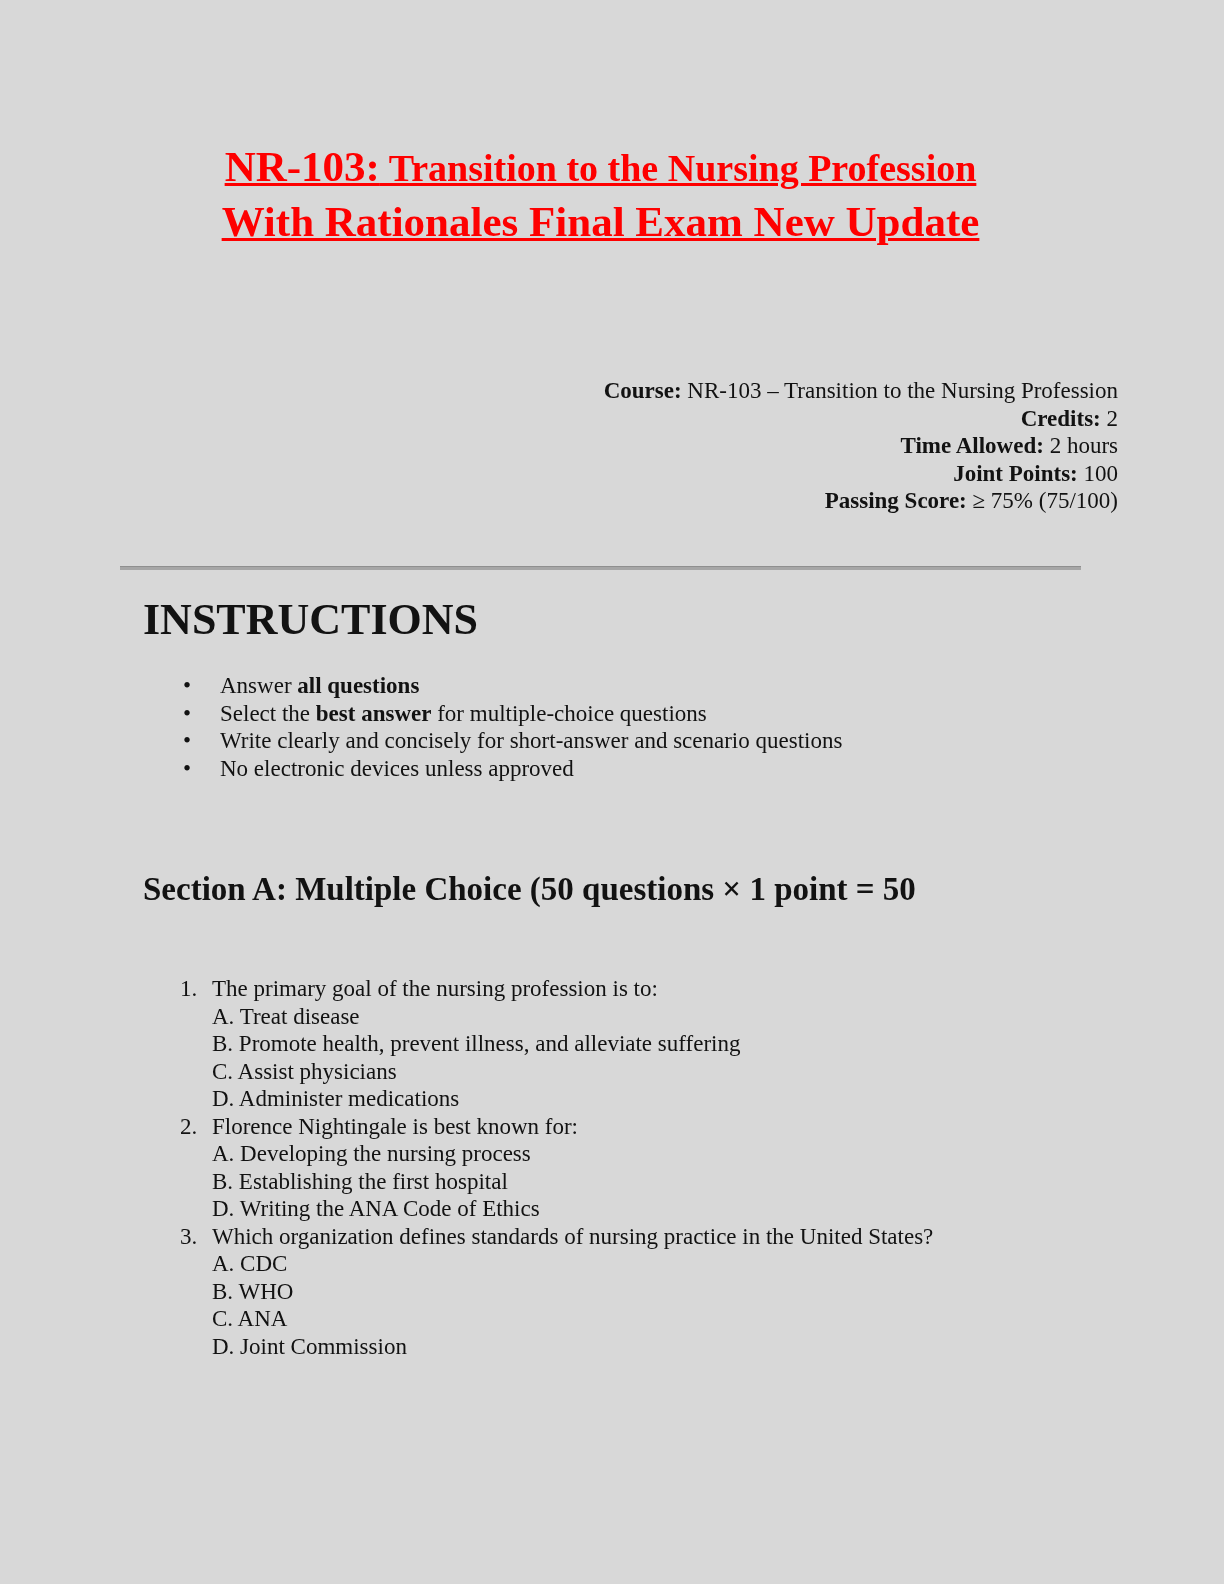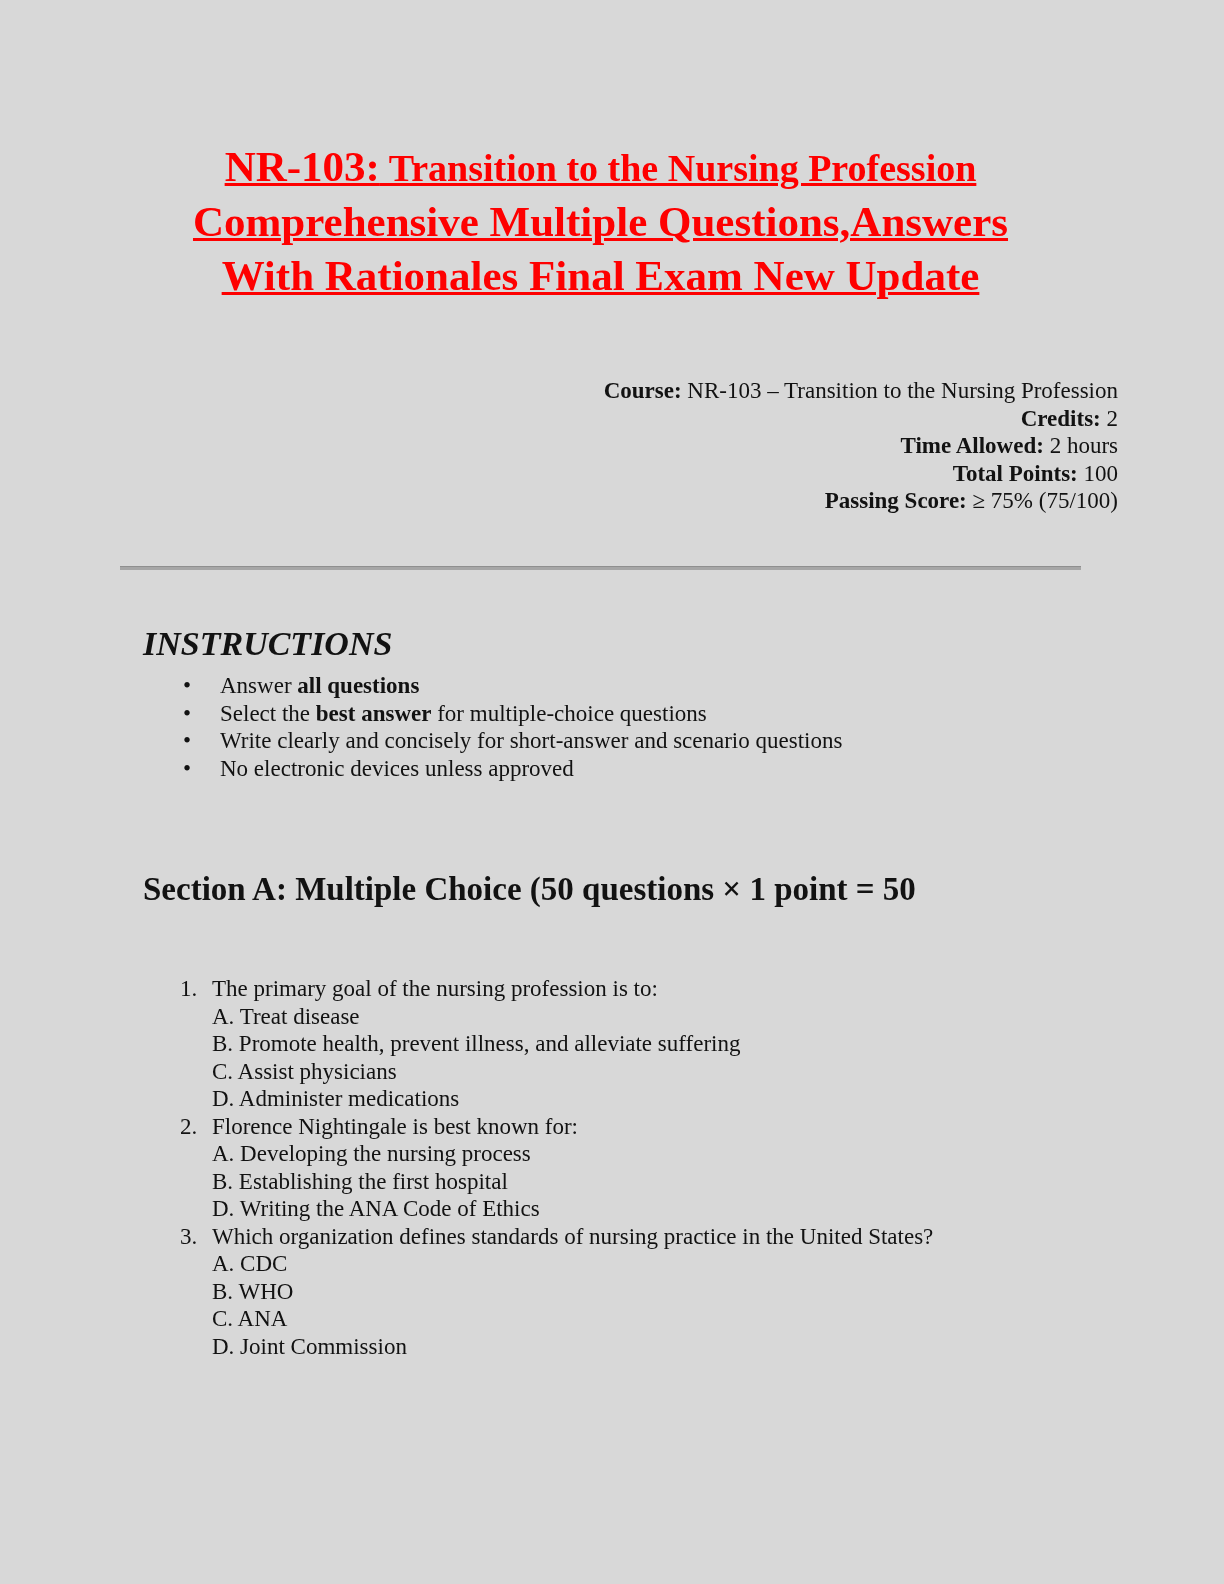--- a/index.html
+++ b/index.html
@@ -49,25 +49,24 @@
     position:absolute;
     top:566px;left:120px;width:961px;height:4px;
     background:#a6a6a6;
     border-top:1px solid #8f8f8f;
     box-sizing:border-box;
   }
 
   
   .instructions-heading{
     position:absolute;
-    top:624px;left:143px;
-    font-size:34px;
+    top:600px;left:143px;
+    font-size:44px;
     font-weight:bold;
     line-height:40px;
-    font-style:italic;
   }
   .bullets{
     position:absolute;
     top:672px;left:143px;width:940px;
     font-size:23px;
     line-height:27.5px;
   }
   .bullet-item{position:relative;padding-left:77px;}
   .bullet-dot{position:absolute;left:40px;top:0;}
 
@@ -91,29 +90,28 @@
   .qnum{position:absolute;left:37px;top:0;}
   .qtext,.qopt{padding-left:69px;}
 </style>
 </head>
 <body>
 
 <div class="canvas">
 
   <div class="doc-title">
     <div class="t-line"><span class="t-big">NR-103:</span><span class="t-small"> Transition to the Nursing Profession</span></div>
-    <div class="t-line">Comprehensive Multiple Questions,Answers</div>
     <div class="t-line">With Rationales Final Exam New Update</div>
   </div>
 
   <div class="meta">
     <div class="meta-line"><span class="b">Course:</span><span> NR-103 – Transition to the Nursing Profession</span></div>
     <div class="meta-line"><span class="b">Credits:</span><span> 2</span></div>
     <div class="meta-line"><span class="b">Time Allowed:</span><span> 2 hours</span></div>
-    <div class="meta-line"><span class="b">Total Points:</span><span> 100</span></div>
+    <div class="meta-line"><span class="b">Joint Points:</span><span> 100</span></div>
     <div class="meta-line"><span class="b">Passing Score:</span><span> ≥ 75% (75/100)</span></div>
   </div>
 
   <div class="rule"></div>
 
   <div class="instructions-heading">INSTRUCTIONS</div>
 
   <div class="bullets">
     <div class="bullet-item">
       <span class="bullet-dot">•</span><span>Answer </span><span class="b">all questions</span><span></span>

